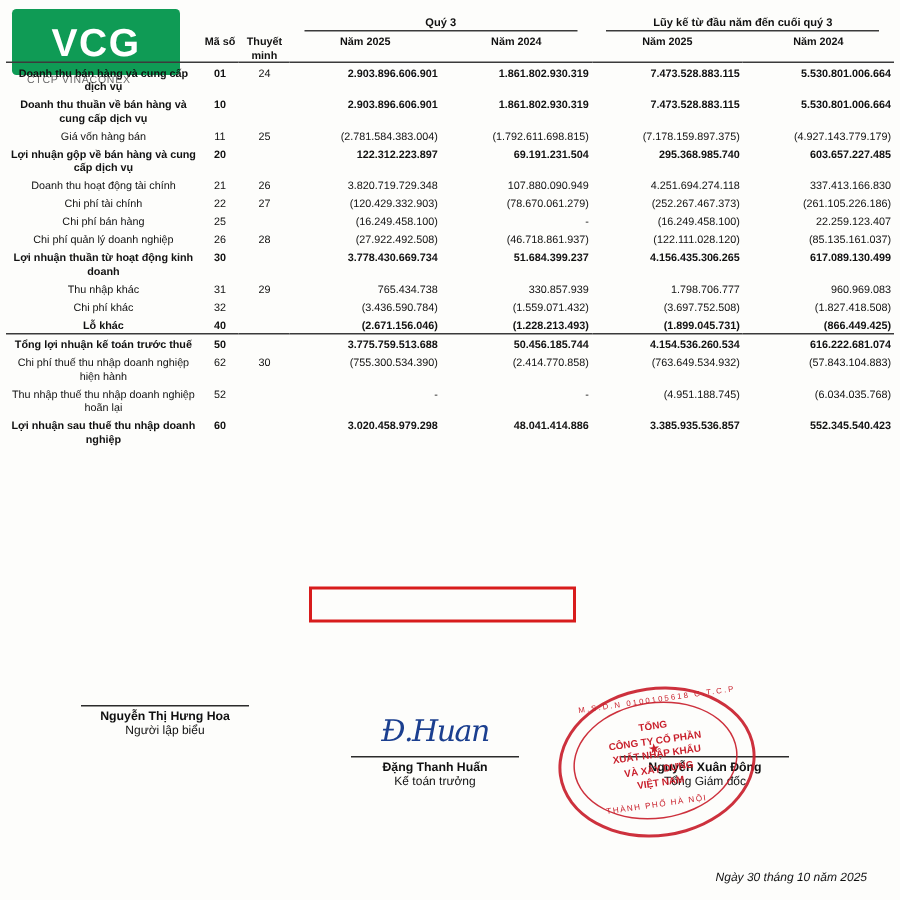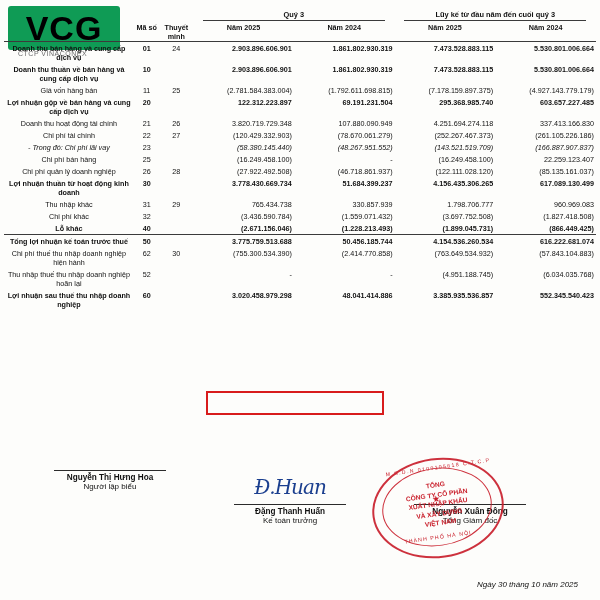--- a/index.html
+++ b/index.html
@@ -29,22 +29,22 @@
     top: 6px;
     width: 112px;
     height: 44px;
     background: #0f9b55;
     border-radius: 3px;
     display: flex;
     align-items: center;
     justify-content: center;
   }
   .logo-text {
-    color: #000000;
-    font-size: 34px;
+    color: #ffffff;
+    font-size: 26px;
     font-weight: bold;
     letter-spacing: 1px;
     font-family: "Liberation Sans", sans-serif;
   }
   .logo-sub {
     position: absolute;
     left: 18px;
     top: 50px;
     font-size: 7px;
     color: #6b6b6b;
@@ -295,29 +295,20 @@
     <tr>
       <td class="c-label">Chi phí tài chính</td>
       <td class="c-ma">22</td>
       <td class="c-tm">27</td>
       <td class="c-num">(120.429.332.903)</td>
       <td class="c-num">(78.670.061.279)</td>
       <td class="c-num">(252.267.467.373)</td>
       <td class="c-num">(261.105.226.186)</td>
     </tr>
 
-    <tr>
-      <td class="c-label ital">- Trong đó: Chi phí lãi vay</td>
-      <td class="c-ma">23</td>
-      <td class="c-tm"></td>
-      <td class="c-num ital">(58.380.145.440)</td>
-      <td class="c-num ital">(48.267.951.552)</td>
-      <td class="c-num ital">(143.521.519.709)</td>
-      <td class="c-num ital">(166.887.907.837)</td>
-    </tr>
 
     <tr>
       <td class="c-label">Chi phí bán hàng</td>
       <td class="c-ma">25</td>
       <td class="c-tm"></td>
       <td class="c-num">(16.249.458.100)</td>
       <td class="c-num">-</td>
       <td class="c-num">(16.249.458.100)</td>
       <td class="c-num">22.259.123.407</td>
     </tr>

